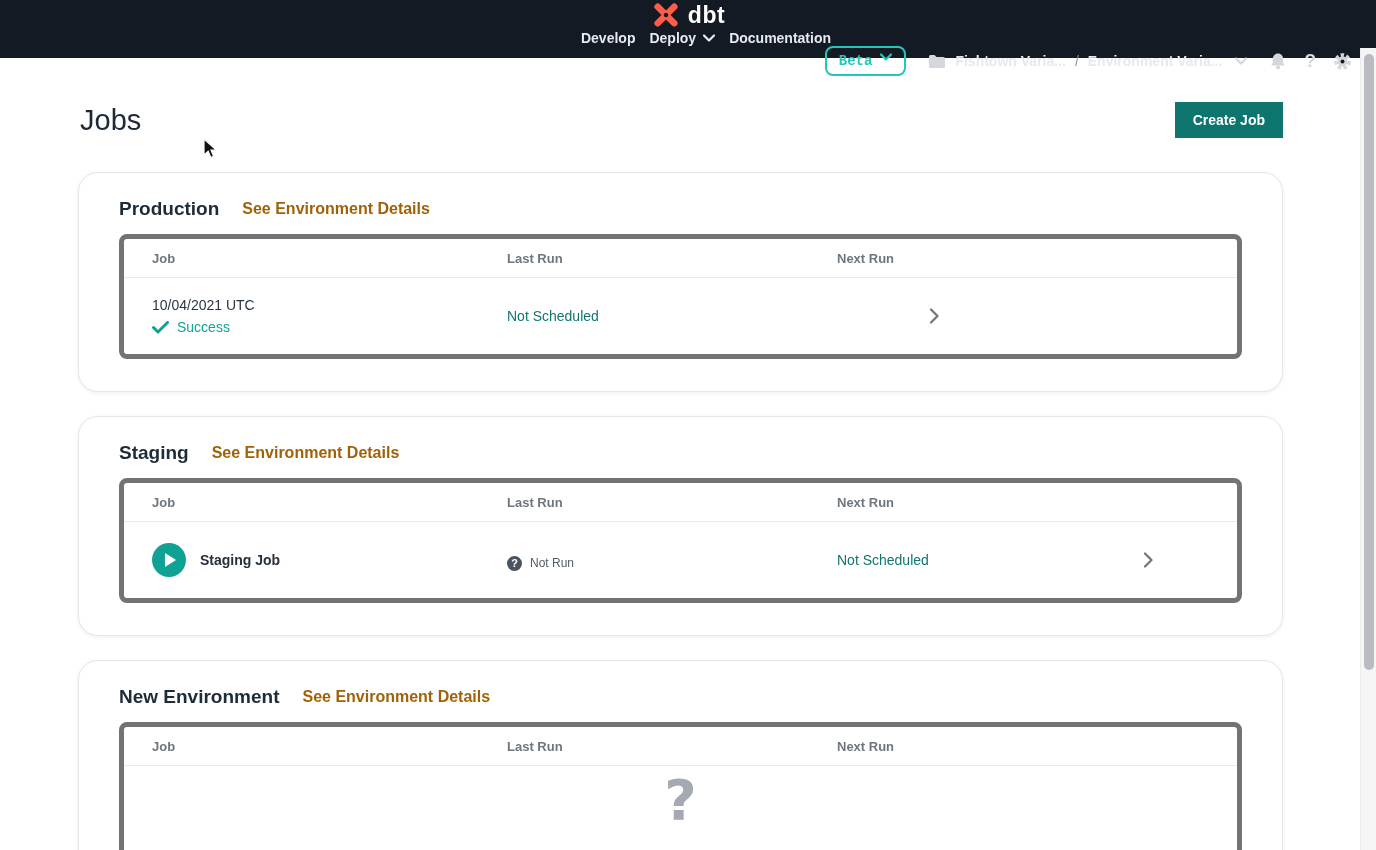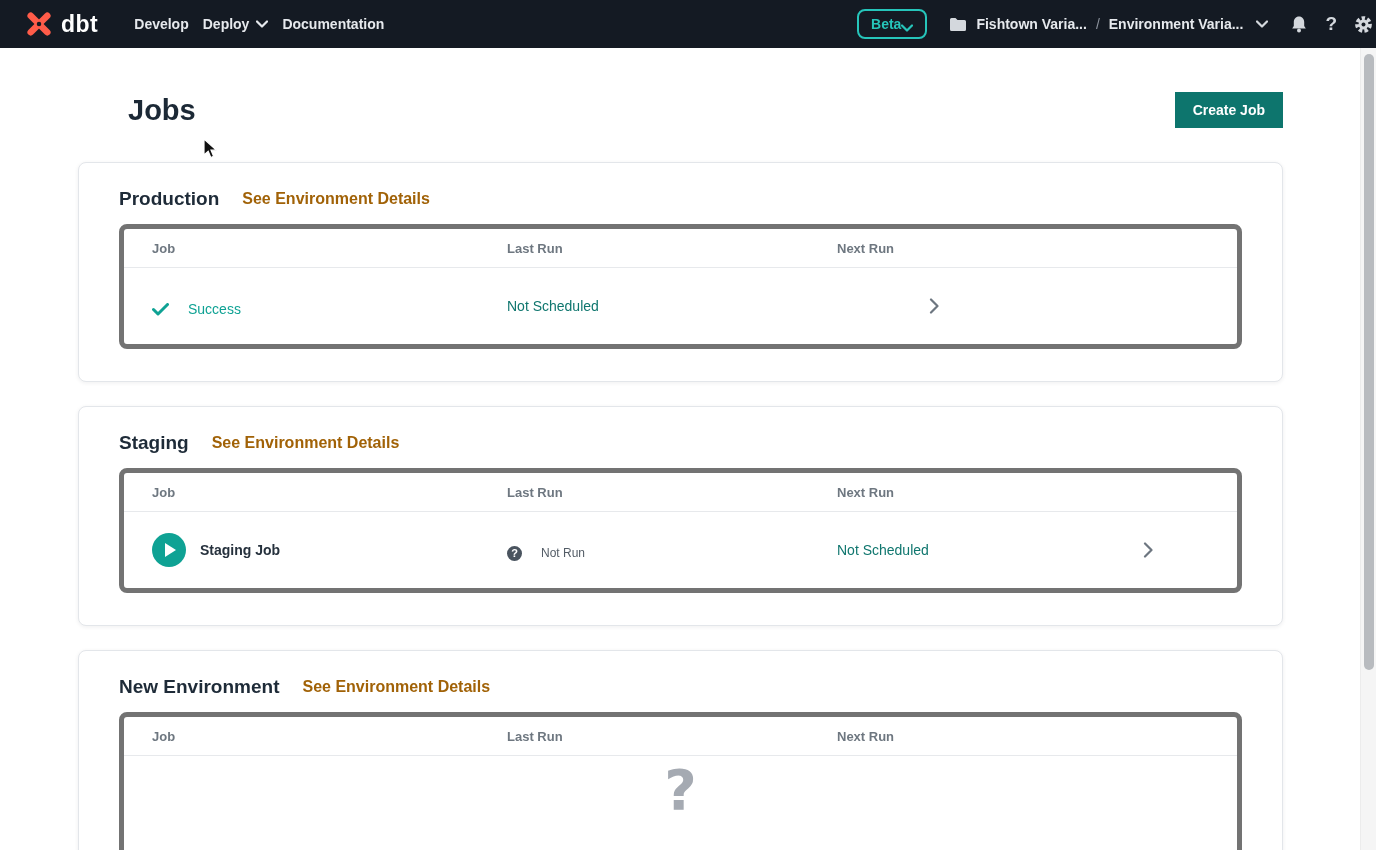--- a/index.html
+++ b/index.html
@@ -1,72 +1,72 @@
 <!DOCTYPE html>
 <html><head>
 <meta charset="utf-8">
 <style>
   * { margin:0; padding:0; box-sizing:border-box; }
   html,body { width:1376px; height:850px; overflow:hidden; background:#ffffff;
     font-family:"Liberation Sans","DejaVu Sans",sans-serif; }
 
   
-  .nav { position:relative; height:48px; background:#141a23; display:flex; align-items:center;
-    padding:0 3px 0 24px; color:#e6e9ed; }
+  .nav { position:relative; height:58px; background:#141a23; display:flex; align-items:center;
+    padding:0 24px 0 24px; color:#e6e9ed;flex-direction:column; }
   .brand { display:flex; align-items:center; gap:7px; cursor:pointer; }
   .brand-word { font-size:23px; font-weight:bold; color:#ffffff; letter-spacing:.5px; }
   .nav-menu { display:flex; align-items:center; gap:14px; margin-left:36px; }
   .nav-item { font-size:14px; font-weight:bold; color:#e6e9ed; display:flex; align-items:center;
     gap:7px; cursor:pointer; }
   .nav-right { margin-left:auto; display:flex; align-items:center; gap:22px; }
-  .beta-btn { display:flex; align-items:flex-end; gap:0; border:2px solid #26c5ba; color:#26c5ba;
+  .beta-btn { display:flex; align-items:flex-start; gap:8px; border:2px solid #26c5ba; color:#26c5ba;
     font-size:14px; font-weight:bold; border-radius:8px; padding:5px 12px; background:transparent;
-    cursor:pointer; }
+    cursor:pointer;font-family:Liberation Mono, monospace; }
   .crumbs { display:flex; align-items:center; gap:9px; font-size:14px; font-weight:bold; }
   .crumb-sep { color:#8d949e; font-weight:normal; }
   .nav-icons { display:flex; align-items:center; gap:17px; }
   .nav-icon { display:flex; align-items:center; justify-content:center; cursor:pointer; }
   .q-glyph { font-size:19px; font-weight:bold; color:#d4d8dd; }
 
   
   .scrollbar-track { position:absolute; right:0; top:48px; width:16px; height:802px; background:#f5f5f5;
     border-left:1px solid #ececec; }
   .scrollbar-thumb { position:absolute; left:3px; top:6px; width:10px; height:616px;
     background:#b8bbbf; border-radius:6px; }
 
   
   .main { width:1205px; margin-left:78px; }
   .title-row { display:flex; align-items:center; justify-content:space-between; margin-top:44px; }
-  .page-title { font-size:29px; font-weight:bold; color:#1c2936; padding-left:2px;margin-left:48px; }
+  .page-title { font-size:29px; font-weight:normal; color:#1c2936; padding-left:2px; }
   .create-btn { background:#0d756d; color:#ffffff; border:none; border-radius:0;
     font-size:14px; font-weight:bold; padding:10px 18px; cursor:pointer;
     font-family:"Liberation Sans",sans-serif; }
 
-  .env-card { margin-top:34px; background:#ffffff; border:1px solid #e3e6ea; border-radius:8px;
+  .env-card { margin-top:34px; background:#ffffff; border:1px solid #e3e6ea; border-radius:20px;
     padding:25px 40px 32px 40px; box-shadow:0 1px 4px rgba(25,35,45,.07); }
   .env-card + .env-card { margin-top:24px; }
   .env-head { display:flex; align-items:center; }
   .env-name { font-size:19px; font-weight:bold; color:#1e2b38; }
   .env-link { font-size:16px; font-weight:bold; color:#a16207; margin-left:23px; cursor:pointer; }
 
   .jobs-table { margin-top:14px; border:5px solid #737373; border-radius:8px; background:#fff; }
   .t-row { display:grid; grid-template-columns:355px 330px 250px 1fr; align-items:center; }
   .t-head { height:39px; border-bottom:1px solid #e7e9ec; color:#6e7780; font-size:13px;
     font-weight:bold; }
   .t-head .cell { padding-left:28px; }
   .t-job { height:76px; cursor:pointer; }
   .t-job .cell { padding-left:28px; }
   .job-cell { display:flex; align-items:center; gap:14px; }
   .play-btn { width:34px; height:34px; border-radius:50%; background:#0fa294; display:flex;
     align-items:center; justify-content:center; flex:none; cursor:pointer; }
   .play-tri { width:0; height:0; border-left:11px solid #ffffff; border-top:7px solid transparent;
     border-bottom:7px solid transparent; margin-left:3px; }
   .job-name { font-size:14px; font-weight:bold; color:#26313d; }
   .lastrun-line1 { font-size:14px; color:#2a3642; }
-  .status-line { display:flex; align-items:center; gap:19px; margin-top:6px; }
+  .status-line { display:flex; align-items:center; gap:8px; margin-top:6px; }
   .status-success { font-size:14px; color:#0fa294; }
   .status-notrun { font-size:12px; color:#535c66; }
   .qmark-circle { width:15px; height:15px; border-radius:50%; background:#4a545f; color:#ffffff;
     font-size:11px; font-weight:bold; display:flex; align-items:center; justify-content:center;
     line-height:1; }
   .nextrun { font-size:14px; color:#0f766e; }
   .chev-cell { display:flex; justify-content:center; }
 
   .empty-row { height:180px; display:flex; justify-content:center; padding-top:6px; }
   .empty-q { font-family:"DejaVu Sans",sans-serif; font-size:56px; font-weight:bold;
@@ -167,20 +167,21 @@
     </div>
     <div class="jobs-table">
       <div class="t-row t-head">
         <span class="cell">Job</span>
         <span class="cell">Last Run</span>
         <span class="cell">Next Run</span>
         <span class="cell"></span>
       </div>
       <div class="t-row t-job">
         <span class="cell">
+          <div class="lastrun-line1">10/04/2021 UTC</div>
           <div class="status-line">
             <svg width="17" height="13" viewBox="0 0 17 13">
                 <polyline points="1.5,6.5 6,11 15.5,1.5" fill="none" stroke="#0fa294" stroke-width="3" stroke-linecap="round" stroke-linejoin="round"></polyline>
               </svg>
             <span class="status-success">Success</span>
           </div>
         </span>
         <span class="cell nextrun">Not Scheduled</span>
         <span class="chev-cell">
           <svg width="10" height="16" viewBox="0 0 10 16">

